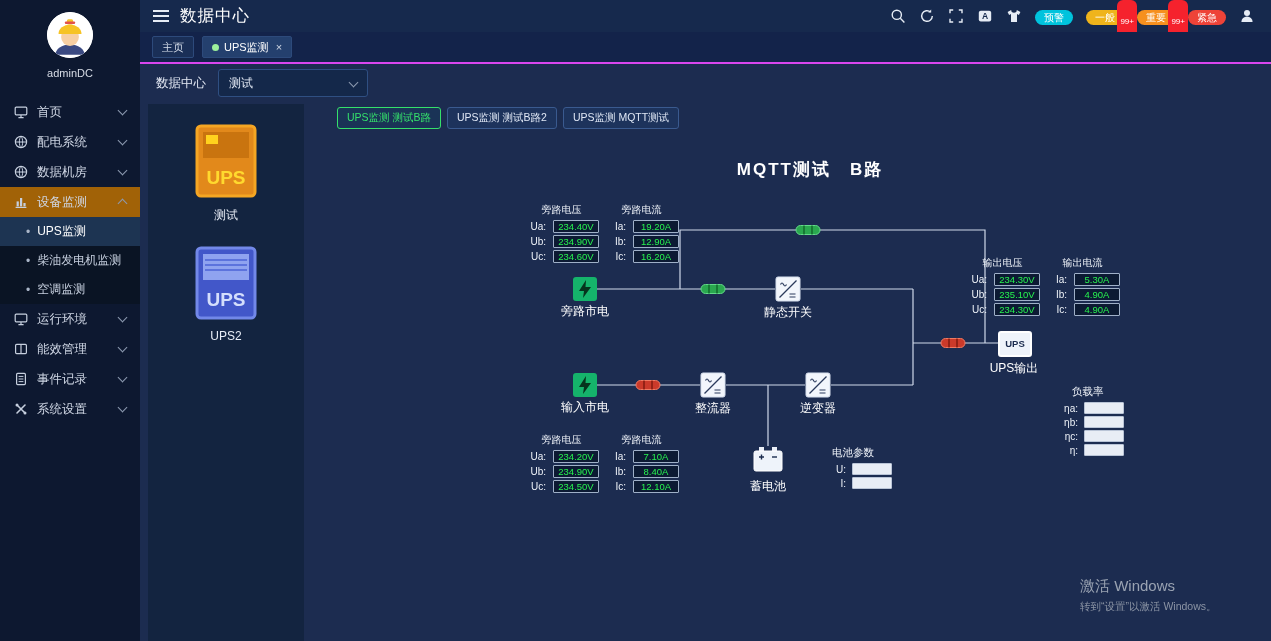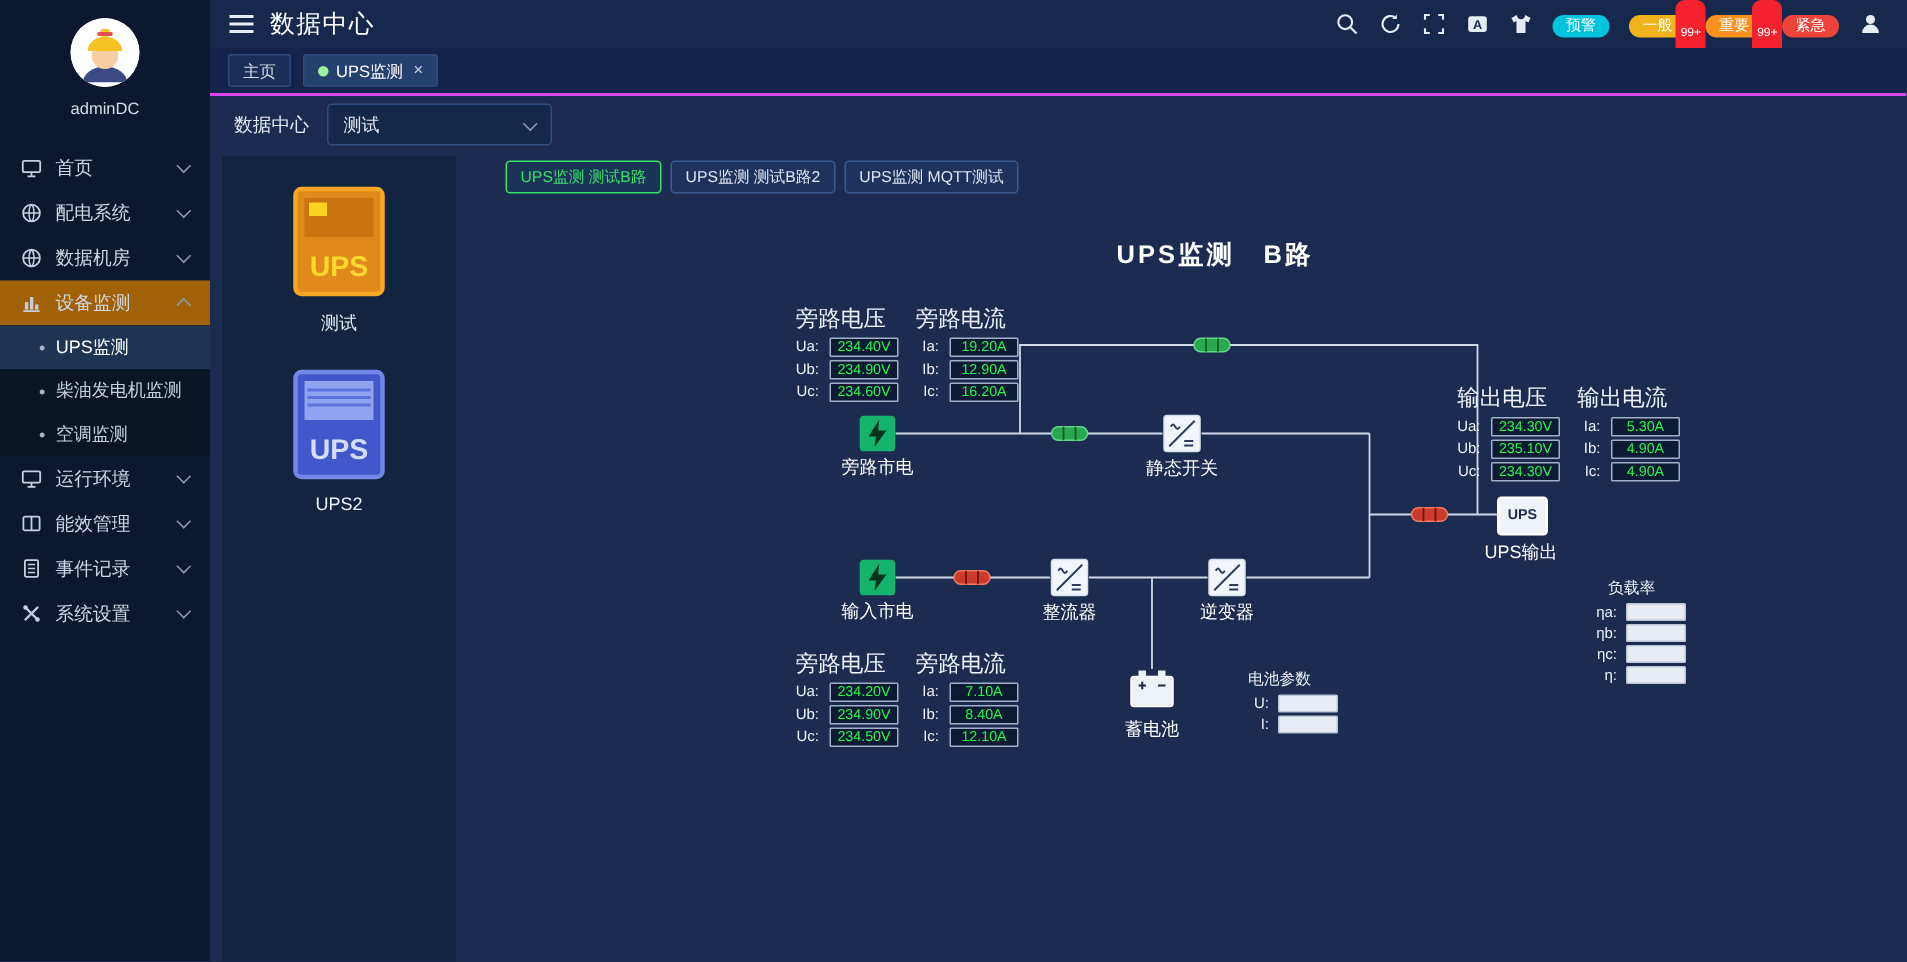--- a/index.html
+++ b/index.html
@@ -69,21 +69,21 @@
   .view-tabs{position:absolute;left:7px;top:5px;display:flex;gap:6px;padding-left:20px;}
   .vtab{padding:3px 9px;font-size:10.5px;background:#1d335c;border:1px solid #3a5a8f;color:#dfe7f5;
     border-radius:3px;cursor:pointer;font-family:inherit;}
   .vtab.active{color:#35e06b;border-color:#35e06b;background:#1a3356;}
   .diagram-title{position:absolute;left:350px;top:56px;width:300px;text-align:center;color:#fff;
     font-size:17px;font-weight:bold;letter-spacing:2px;}
   .wires{position:absolute;left:0;top:0;}
 
   
   .vtable{position:absolute;color:#eef2f8;}
-  .vt-headers{display:flex;margin-bottom:3px;font-size:15px;color:#f0f4fa;}
+  .vt-headers{display:flex;margin-bottom:3px;font-size:10px;color:#f0f4fa;justify-content:center;}
   .vt-headers span{width:73px;text-align:center;}
   .vt-headers span + span{margin-left:7px;}
   .vt-row{display:grid;grid-template-columns:24px 46px 24px 46px;column-gap:5px;align-items:center;
     margin-bottom:2px;}
   .vt-label{font-size:10px;text-align:right;padding-right:2px;}
   .vt-box{border:1px solid #9fb0c8;background:#0c1a33;color:#27f34f;text-align:center;
     font-size:9.5px;height:11px;line-height:11px;border-radius:1px;overflow:hidden;}
 
   .node{position:absolute;}
   .node-label{position:absolute;transform:translateX(-50%);font-size:12px;color:#fff;white-space:nowrap;}
@@ -300,21 +300,21 @@
       </div>
     </div>
 
     <section class="stage">
       <div class="view-tabs">
         <button class="vtab active">UPS监测 测试B路</button>
         <button class="vtab">UPS监测 测试B路2</button>
         <button class="vtab">UPS监测 MQTT测试</button>
       </div>
 
-      <div class="diagram-title">UPS监测　B路</div>
+      <div class="diagram-title">MQTT测试　B路</div>
 
       <svg class="wires" width="961" height="539" viewBox="0 0 961 539">
         <g stroke="#cfd9ea" stroke-width="1.2" fill="none">
           <path d="M287 187H465"></path>
           <path d="M491 187H603"></path>
           <path d="M370 187V128H675V241"></path>
           <path d="M603 187V283"></path>
           <path d="M603 241H688"></path>
           <path d="M287 283H390"></path>
           <path d="M416 283H495"></path>
@@ -500,14 +500,18 @@
           <span class="sp-label">ηc:</span>
           <span class="sp-box"></span>
         </div>
         <div class="sp-row">
           <span class="sp-label">η:</span>
           <span class="sp-box"></span>
         </div>
       </div>
     </section>
 
+    <div class="watermark">
+      <div>激活 Windows</div>
+      <div class="wm2">转到“设置”以激活 Windows。</div>
+    </div>
   </main>
 </div>
 
 </body></html>

